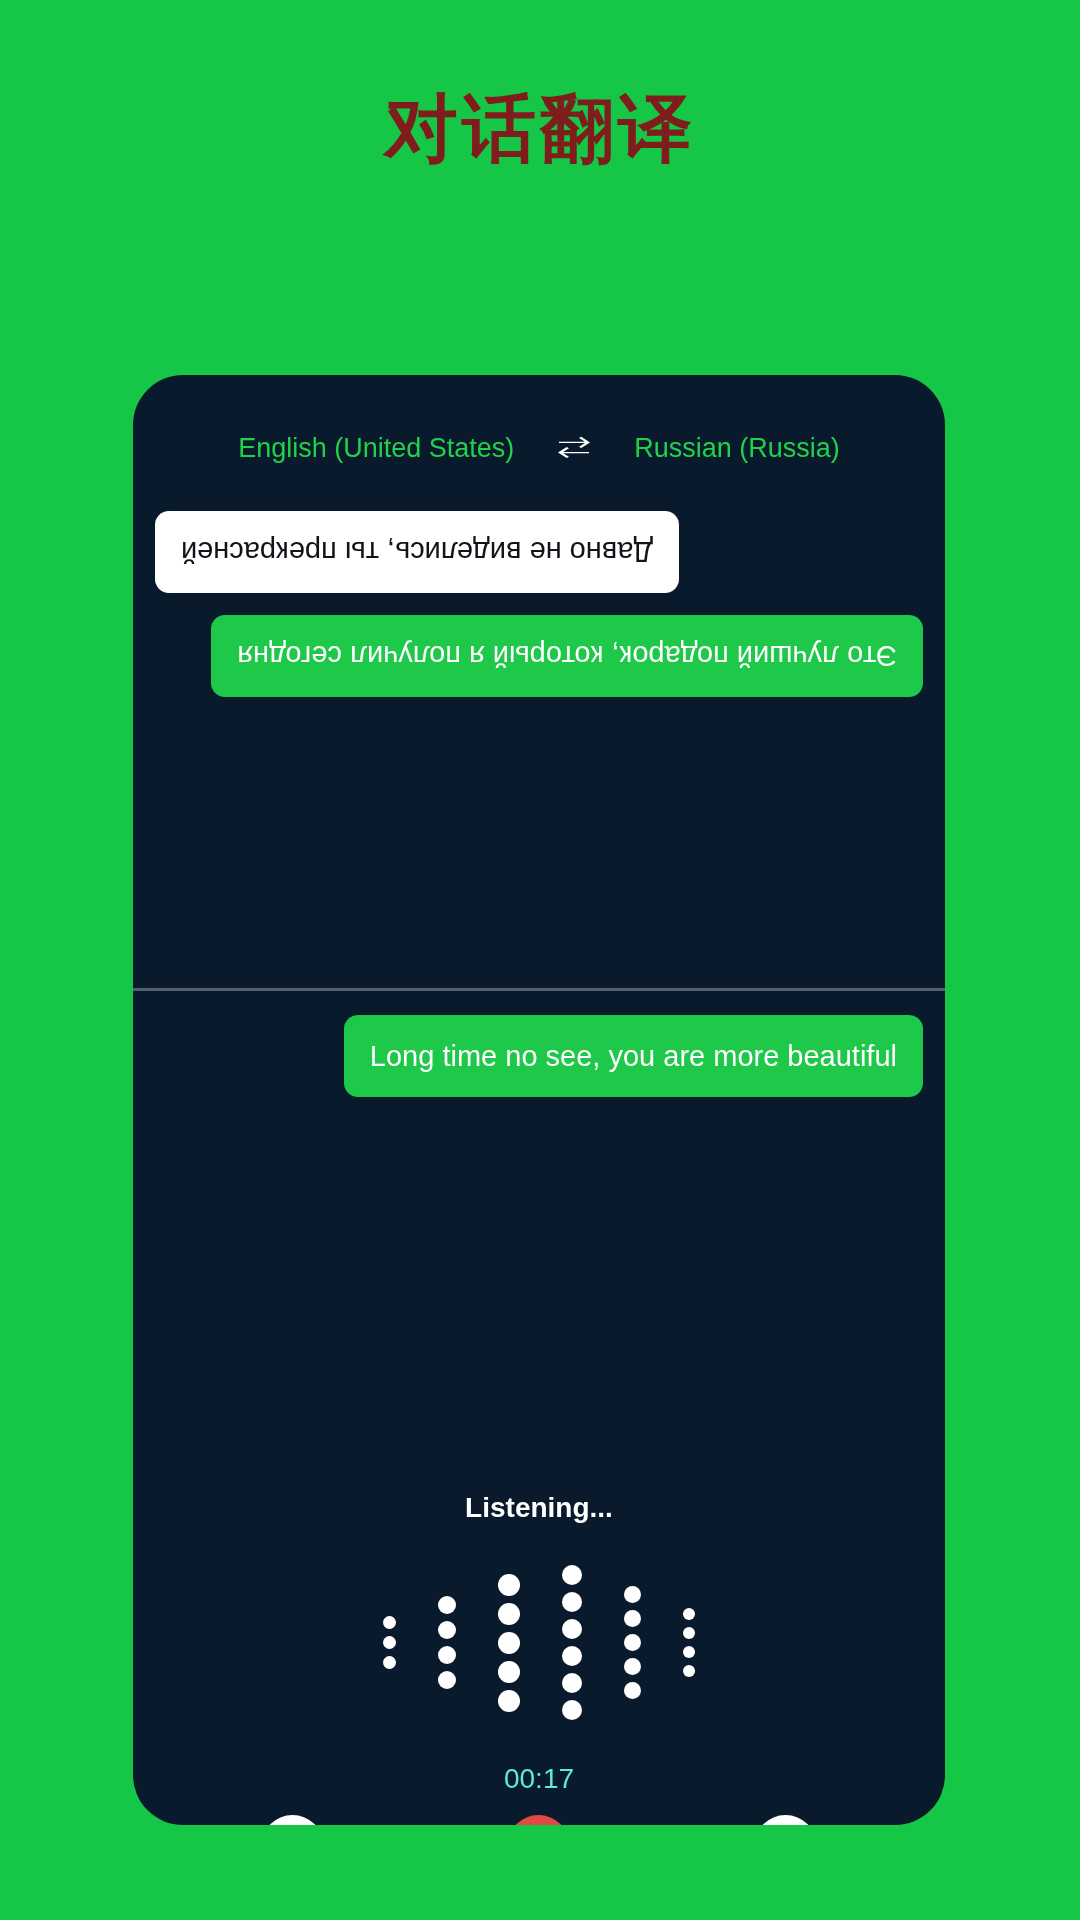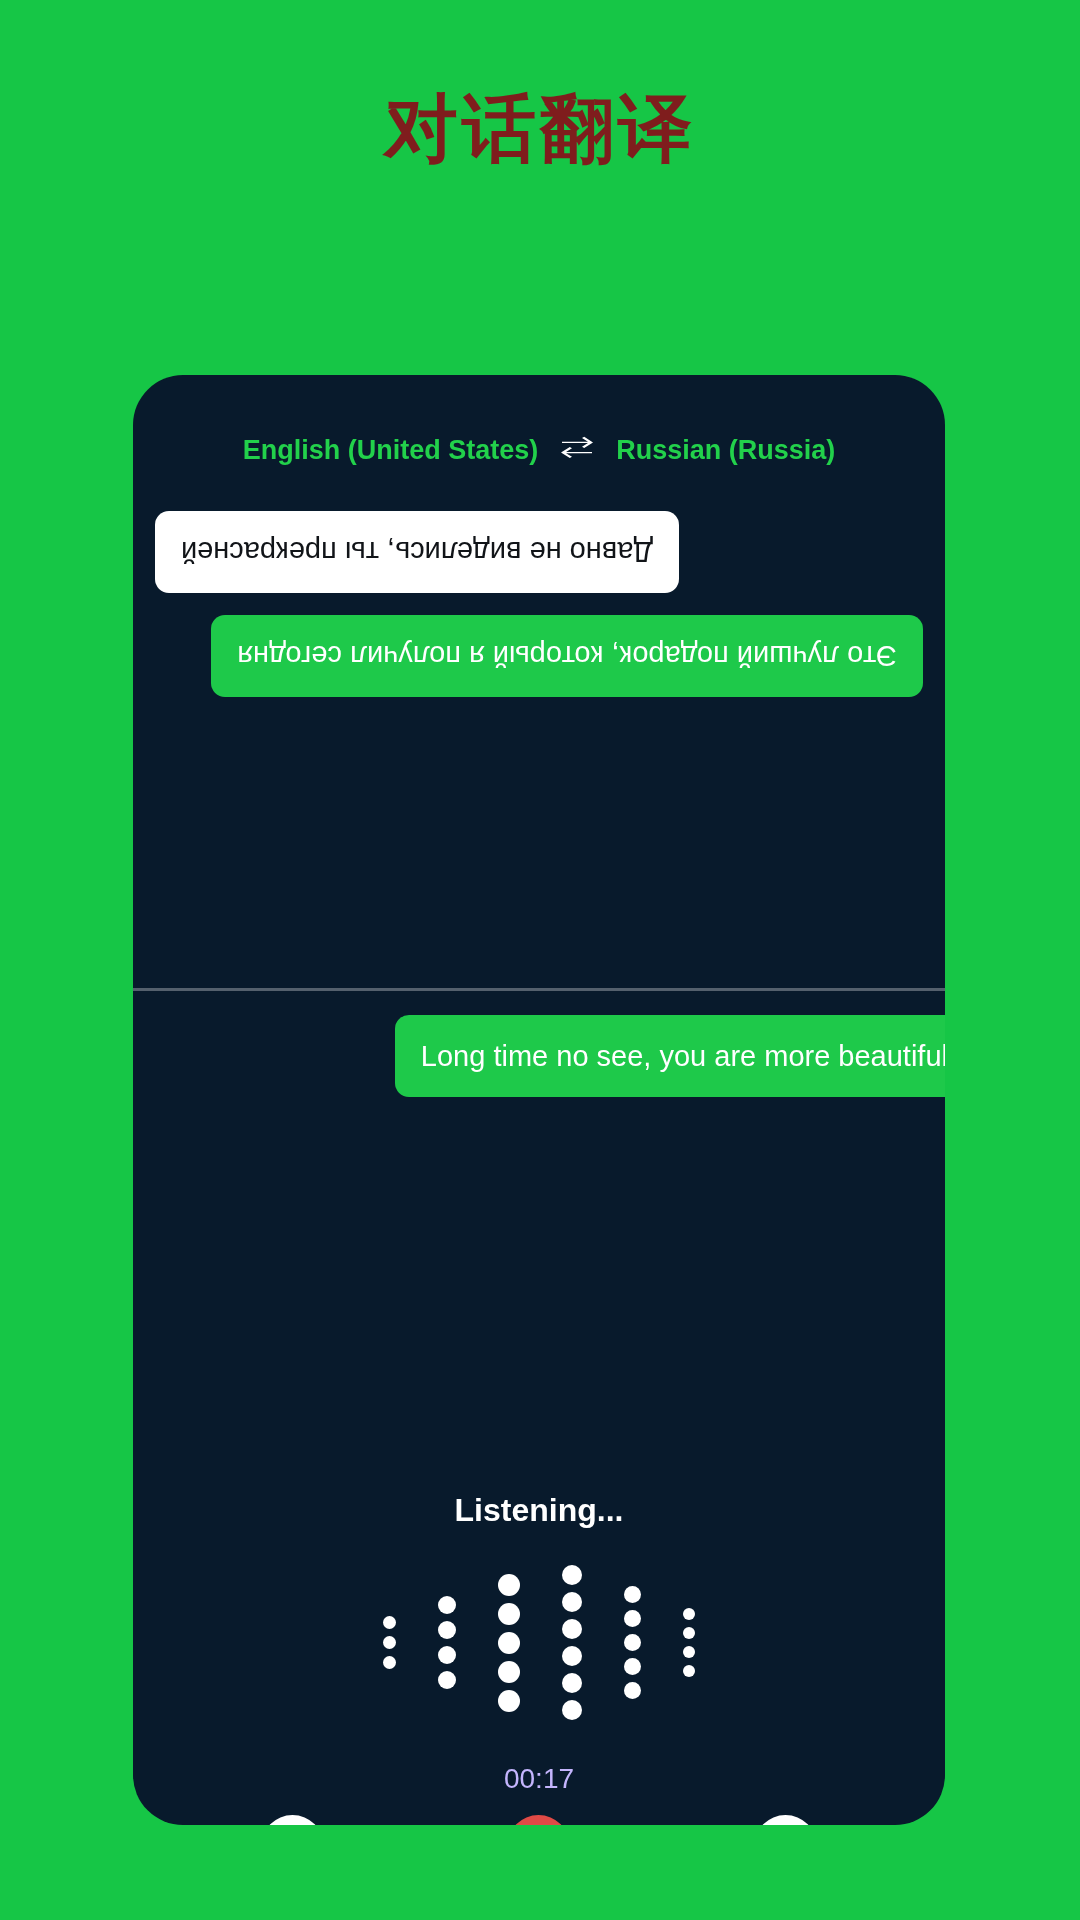--- a/index.html
+++ b/index.html
@@ -42,24 +42,22 @@
     overflow: hidden;
   }
 
   
   .lang-bar {
     position: absolute;
     top: 58px;
     left: 0;
     width: 100%;
     display: flex;
-    align-items: center;
-    justify-content: center;
-    gap: 19px;
-    font-weight: bold;
+    justify-content: center;
+    gap: 40px;
   }
   .lang-label {
     color: #22d14b;
     font-size: 27px;
     white-space: nowrap;
   }
   .swap-icon {
     display: inline-flex;
     align-items: center;
     justify-content: center;
@@ -79,22 +77,21 @@
     flex-direction: column;
     justify-content: flex-end;
     padding: 0 22px 14px 22px;
     transform: rotate(180deg);
   }
   .convo-bottom {
     position: absolute;
     top: 616px;
     left: 0;
     width: 100%;
-    padding: 24px 9px 0 22px;
-    margin-left: 38px;
+    padding: 24px 22px 0 22px;
   }
 
   .divider {
     position: absolute;
     top: 613px;
     left: 0;
     width: 100%;
     height: 3px;
     background: #54606d;
   }
@@ -114,21 +111,21 @@
   .bubble.white { background: #ffffff; color: #111418; }
 
   
   .listening-label {
     position: absolute;
     top: 1117px;
     left: 0;
     width: 100%;
     text-align: center;
     color: #ffffff;
-    font-size: 32px;
+    font-size: 28px;
     font-weight: bold;
   }
 
   .waveform {
     position: absolute;
     top: 1175px;
     left: 0;
     width: 100%;
     height: 185px;
     display: flex;
@@ -149,21 +146,21 @@
     display: block;
   }
 
   
   .timer {
     position: absolute;
     top: 1388px;
     left: 0;
     width: 100%;
     text-align: center;
-    color: #c4b5fd;
+    color: #5eead4;
     font-size: 28px;
   }
 
   .controls {
     position: absolute;
     top: 1440px;
     left: 0;
     width: 100%;
     display: flex;
     justify-content: space-around;

